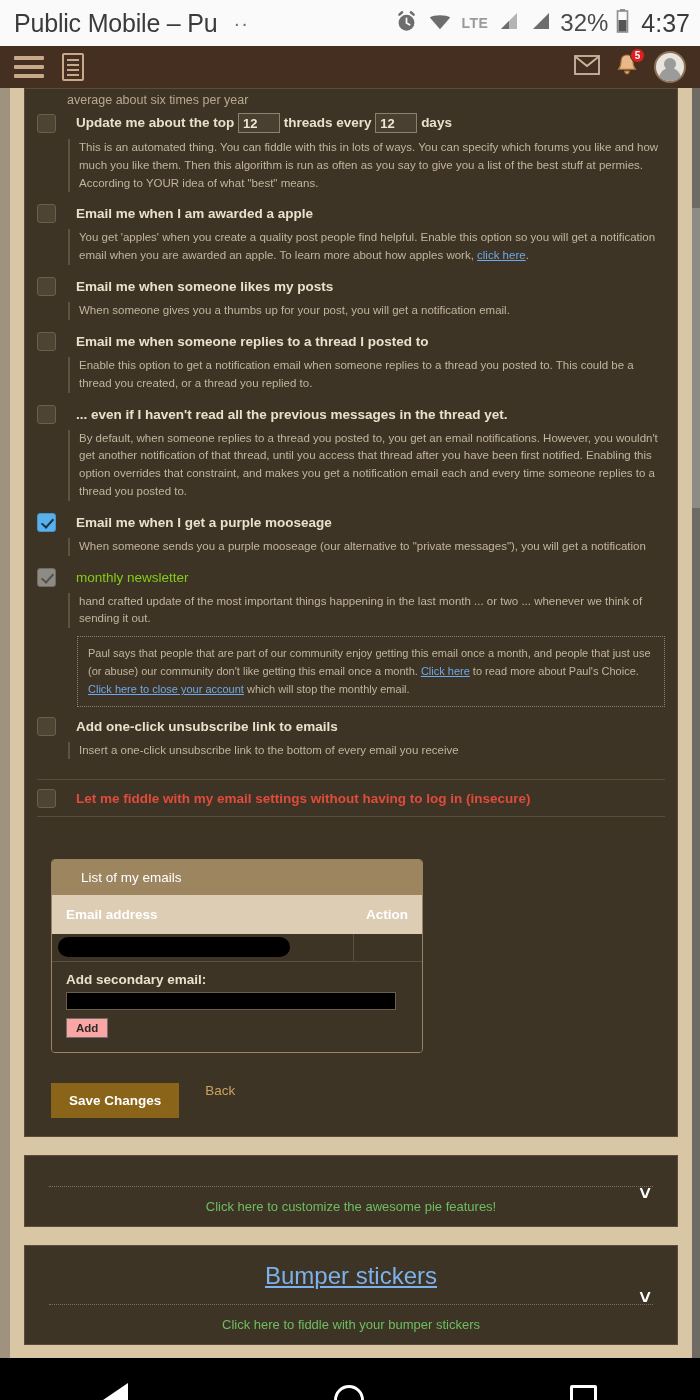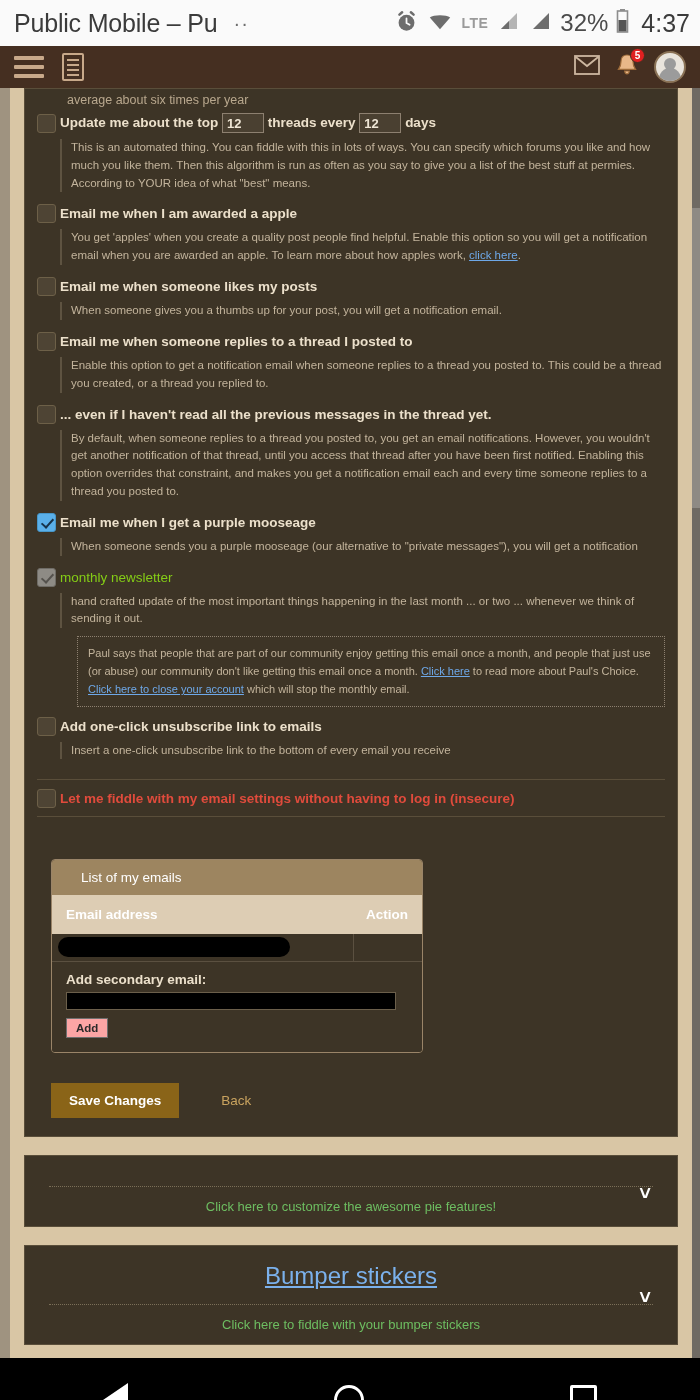--- a/index.html
+++ b/index.html
@@ -63,21 +63,21 @@
   .content { padding: 0 22px 0 24px; }
 
   
   .panel {
     background:#3d3426; border:1px solid #5a4e3a; margin: 0 0 0 0;
     padding: 4px 12px 18px 12px;
   }
   .clip-text { color:#b9a88e; font-size:12.5px; padding-left:30px; height:14px; overflow:hidden; }
 
   .opt { padding: 6px 0 2px 0; }
-  .opt-head { display:flex; align-items:center; gap:4px; }
+  .opt-head { display:flex; align-items:center; gap:20px; }
   .cb {
     width:19px; height:19px; flex:0 0 19px; border-radius:3px; background:#4e4434;
     border:1px solid #6d6048; position:relative; cursor:pointer;
   }
   .cb.checked { background:#5ab0ea; border-color:#4796c8; }
   .cb.checked::after {
     content:""; position:absolute; left:6px; top:2px; width:5px; height:10px;
     border:solid #17334a; border-width:0 2.5px 2.5px 0; transform:rotate(42deg);
   }
   .cb.disabled { background:#8e8b85; border-color:#6f6c66; }
@@ -87,21 +87,21 @@
   }
   .opt-label { color:#ece0cb; font-size:13.5px; font-weight:bold; }
   .opt-label.dim { color:#84cc16; font-weight:normal; font-size:13.5px; }
   .opt-label.danger { color:#e04b3c; font-weight:bold; }
   .num {
     width:42px; height:20px; background:#4a4031; border:1px solid #8d8070; color:#efe6d6;
     font-size:13px; text-align:left; padding:0 4px; font-family:"Liberation Sans", sans-serif;
     vertical-align:middle; display:inline-block; line-height:19px;
   }
   .desc {
-    color:#c3b49c; font-size:11.5px; line-height:1.55; margin:6px 0 4px 23px;
+    color:#c3b49c; font-size:11.5px; line-height:1.55; margin:6px 0 4px 31px;
     border-left:2px solid #5e5341; padding-left:9px; max-width:625px;
   }
   a.lnk { color:#6ea8e8; text-decoration:underline; }
   .note {
     margin:8px 0 2px 40px; border:1px dotted #8d8070; padding:7px 10px;
     color:#c3b49c; font-size:11px; line-height:1.65; max-width:600px;
   }
   .hr-rule { border-top:1px solid #5a4e3a; margin:14px 0 0 0; }
   .insecure-row { border-bottom:1px solid #5a4e3a; padding-bottom:8px; padding-top:9px; }
 
@@ -120,21 +120,21 @@
   .redact { position:absolute; left:6px; top:3px; width:232px; height:20px; background:#000; border-radius:10px; }
   .add-sec { background:#3d3426; padding:10px 14px 14px 14px; }
   .add-sec-label { color:#ece0cb; font-size:13.5px; font-weight:bold; margin-bottom:5px; }
   .add-input { width:330px; height:18px; background:#000; border:1px solid #6b5f4b; }
   .btn-add {
     margin-top:8px; background:#fca5a5; color:#2a2a2a; border:1px solid #6f6f6f;
     font-size:11.5px; font-weight:bold; padding:3px 9px; cursor:pointer;
     font-family:"Liberation Sans", sans-serif;
   }
 
-  .actions { margin: 30px 0 0 14px; display:flex; align-items:center; gap:42px; }
+  .actions { margin: 30px 0 0 14px; display:flex; gap:26px; }
   .btn-save {
     background:#8a6418; color:#fff; font-size:13.5px; font-weight:bold;
     padding:10px 18px; border:none; cursor:pointer; font-family:"Liberation Sans", sans-serif;
   }
   .btn-back { color:#c9a35f; font-size:13.5px; font-weight:normal; cursor:pointer; }
 
   
   .acc {
     background:#3d3426; border:1px solid #5a4e3a; margin-top:18px;
     padding:16px 0 12px 0; position:relative;

